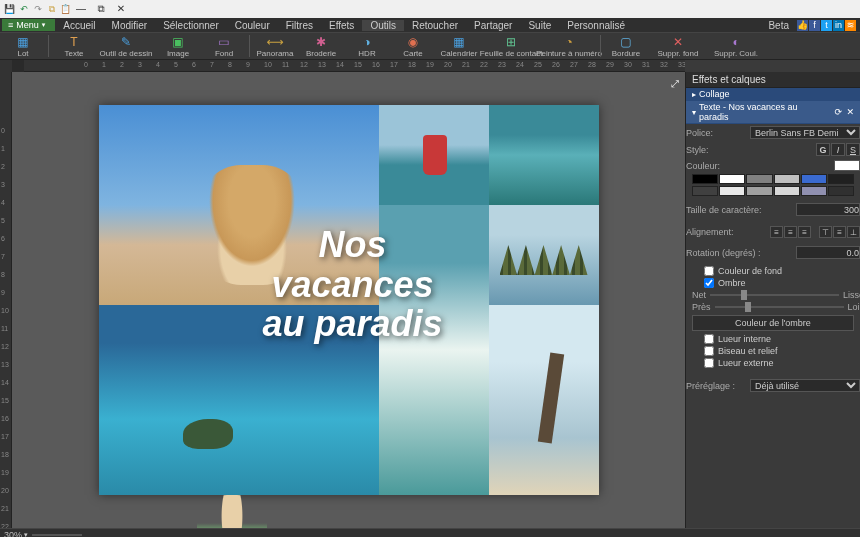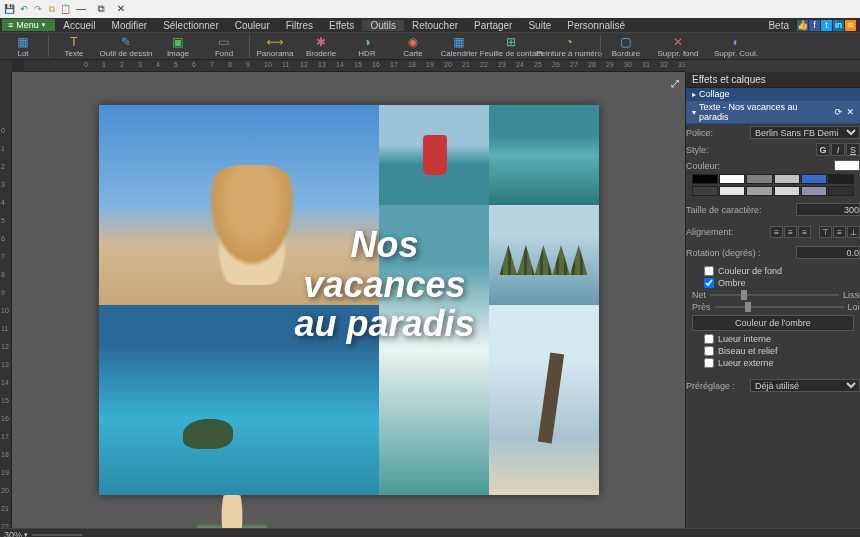--- a/index.html
+++ b/index.html
@@ -38,21 +38,21 @@
 .c3 { background: linear-gradient(180deg,#3a8a98 30%,#5ab0b8 50%,#2a7878 100%); }
 .c4 { background: linear-gradient(180deg,#b8d4e0 30%,#6898b0 100%); position:relative; }
 .c4::after { content:""; position:absolute; left:10%; top:40%; width:80%; height:30px; background: repeating-linear-gradient(90deg,#3a4a2a 0 3px,#5a6a3a 3px 8px); clip-path: polygon(0 100%,10% 0,20% 100%,30% 0,40% 100%,50% 0,60% 100%,70% 0,80% 100%,90% 0,100% 100%); }
 .c5 { grid-row: 2 / 4; background: linear-gradient(180deg,#5aa0b0 20%,#eaf4f0 50%,#4a9a9a 100%); }
 .c6 { background: linear-gradient(180deg,#2a6898 20%,#3ab0d0 60%,#2a8aa8 100%); position:relative; }
 .c6::after { content:""; position:absolute; left:30%; top:60%; width:50px; height:30px; background:#3a5838; border-radius:50% 40% 40% 30%; }
 .c7 { background: linear-gradient(180deg,#d4e8f0 30%,#a8c4d0 70%,#e0d4b8 100%); position:relative; }
 .c7::after { content:""; position:absolute; left:50%; top:25%; width:14px; height:90px; background:#5a4a38; transform: rotate(8deg); }
 .c8 { background: linear-gradient(180deg,#c8dce0 30%,#6a8878 100%); position:relative; }
 .c8::after { content:""; position:absolute; left:35%; top:20%; width:70px; height:140px; background: radial-gradient(ellipse at 50% 15%, #e8d0a8 20%, transparent 22%), linear-gradient(180deg,transparent 20%,#6a9a6a 25%,#5a8a5a 100%); border-radius: 30px 30px 10px 10px; }
-.overlay-text { position: absolute; left: 156px; top: 120px; color: #fff; font-size: 36px; font-weight: bold; font-style: italic; text-shadow: 2px 2px 6px rgba(0,0,0,0.6); line-height: 1.1; font-family: "Berlin Sans FB Demi", sans-serif; white-space: pre-line; text-align: center; width: 260px; }
+.overlay-text { position: absolute; left: 124px; top: 120px; color: #fff; font-size: 36px; font-weight: bold; font-style: italic; text-shadow: 2px 2px 6px rgba(0,0,0,0.6); line-height: 1.1; font-family: "Berlin Sans FB Demi", sans-serif; white-space: pre-line; text-align: center; width: 260px; }
 .expand-icon { position:absolute; top:6px; right:6px; color:#fff; font-size:10px; }
 .side-panel { width: 175px; background: #3a3a3a; border-left: 1px solid #222; display: flex; flex-direction: column; font-size: 9px; }
 .panel-title { background: #2d2d2d; padding: 2px 6px; font-size: 10px; color: #ddd; border-bottom: 1px solid #222; }
 .accordion { background: #3a5a8a; color: #fff; padding: 1px 6px; display: flex; align-items: center; gap: 3px; border-bottom: 1px solid #2a4a7a; cursor: pointer; }
 .accordion .acc-arrow { font-size: 8px; }
 .accordion .acc-label { flex: 1; font-size: 9px; }
 .accordion .acc-icons span { margin-left: 2px; font-size: 9px; cursor: pointer; }
 .prop { display: flex; align-items: center; padding: 2px 0; gap: 4px; }
 .prop .plabel { width: 60px; color: #aaa; }
 .prop select, .prop input[type=text] { flex: 1; background: #2a2a2a; color: #ccc; border: 1px solid #555; font-size: 9px; height: 13px; }

